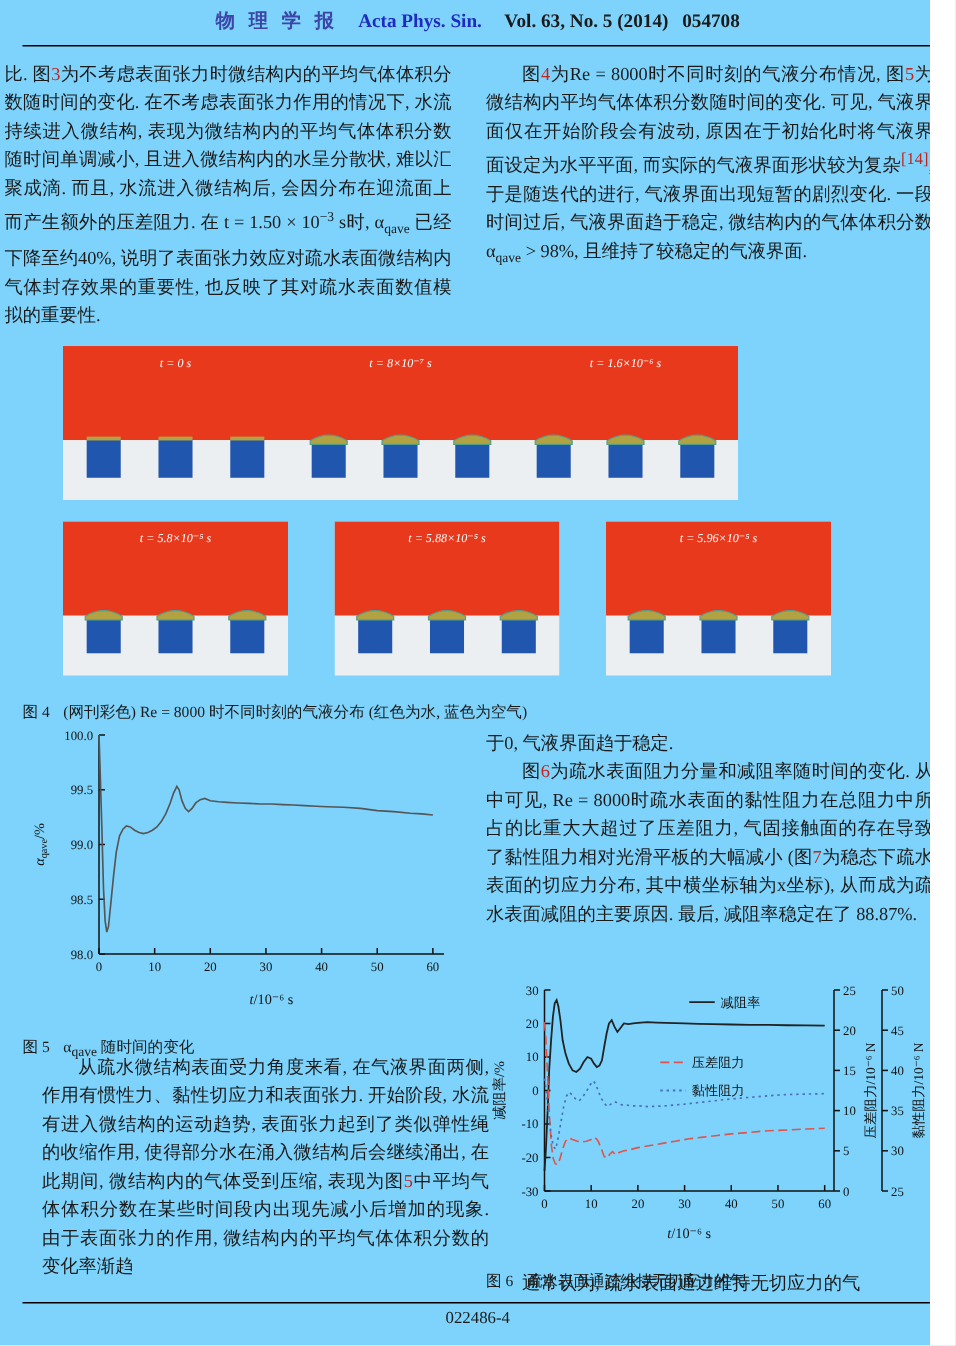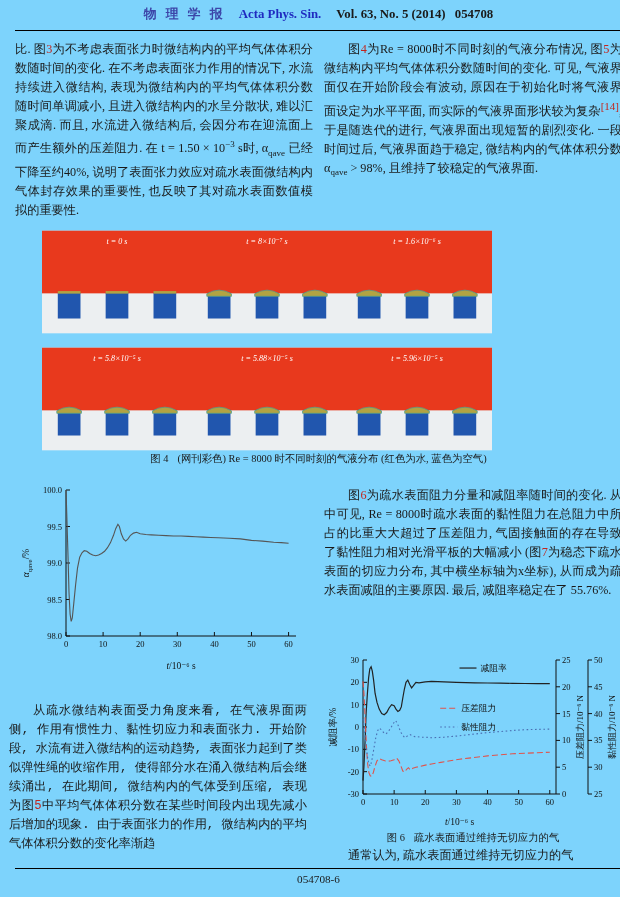--- a/index.html
+++ b/index.html
@@ -15,43 +15,43 @@
   
   .par{margin:0;text-align:justify;font-size:12.2px;line-height:19px;}
   .ind{text-indent:24px;}
   .st-red{color:#c3251d;}
   .st-i{}
   .st-sub{vertical-align:sub;font-size:9px;}
   .st-sup{vertical-align:super;font-size:9px;}
   .st-supred{vertical-align:super;font-size:11px;color:#c3251d;}
   
   .figrow{display:flex;justify-content:flex-start;padding:0 27px;}
-  .figrow + .figrow{margin-top:13px;}
-  .caption{text-align:center;font-size:10.4px;margin-top:1px;color:#1a1a1a;}
+  .figrow + .figrow{margin-top:13px;gap:31px;}
+  .caption{text-align:left;font-size:10.4px;margin-top:17px;color:#1a1a1a;}
   .cap-label{margin-right:9px;}
   .chartwrap{text-align:center;}
   svg{display:block;}
   .chartwrap svg{margin:0 auto;}
   
   .footer{left:15px;top:868px;width:607px;border-top:1.3px solid #000;text-align:center;
           font-size:11.2px;padding-top:4px;}
 </style>
 </head>
 <body>
 
 <div id="page">
 
   <div class="abs header">
     <span class="jcn" style="color: rgb(60, 69, 168);">物 理 学 报</span>
     <span class="jen" style="color: rgb(31, 43, 192);">Acta Phys. Sin.</span>
     <span class="jissue">Vol. 63, No. 5 (2014)</span>
     <span class="jno">054708</span>
   </div>
 
-  <div class="abs" style="left:15px;top:40px;width:298px;">
+  <div class="abs" style="left:3px;top:40px;width:298px;">
     <p class="par"><span>比. 图</span><span class="st-red">3</span><span>为不考虑表面张力时微结构内的平均气体体积分数随时间的变化. 在不考虑表面张力作用的情况下, 水流持续进入微结构, 表现为微结构内的平均气体体积分数随时间单调减小, 且进入微结构内的水呈分散状, 难以汇聚成滴. 而且, 水流进入微结构后, 会因分布在迎流面上而产生额外的压差阻力. 在 </span><span class="st-i">t</span><span> = 1.50 × 10</span><span class="st-sup">−3</span><span> s时, </span><span class="st-i">α</span><span class="st-sub">qave</span><span> 已经下降至约40%, 说明了表面张力效应对疏水表面微结构内气体封存效果的重要性, 也反映了其对疏水表面数值模拟的重要性.</span></p>
   </div>
 
   <div class="abs" style="left:324px;top:40px;width:298px;">
     <p class="par ind"><span>图</span><span class="st-red">4</span><span>为</span><span class="st-i">Re</span><span> = 8000时不同时刻的气液分布情况, 图</span><span class="st-red">5</span><span>为微结构内平均气体体积分数随时间的变化. 可见, 气液界面仅在开始阶段会有波动, 原因在于初始化时将气液界面设定为水平平面, 而实际的气液界面形状较为复杂</span><span class="st-supred">[14]</span><span>, 于是随迭代的进行, 气液界面出现短暂的剧烈变化. 一段时间过后, 气液界面趋于稳定, 微结构内的气体体积分数</span><span class="st-i">α</span><span class="st-sub">qave</span><span> &gt; 98%, 且维持了较稳定的气液界面.</span></p>
   </div>
 
   <div class="abs" style="left:15px;top:230px;width:607px;">
     <div class="figrow">
         <svg width="150" height="104" viewBox="0 0 152 104">
@@ -153,28 +153,32 @@
         <text x="44" y="120.5" font-size="8.5" font-family="Liberation Serif, DejaVu Serif, serif" fill="#111" text-anchor="end">98.5</text>
         <line x1="48" y1="81" x2="52" y2="81" stroke="#111" stroke-width="1"></line>
         <text x="44" y="84" font-size="8.5" font-family="Liberation Serif, DejaVu Serif, serif" fill="#111" text-anchor="end">99.0</text>
         <line x1="48" y1="44.5" x2="52" y2="44.5" stroke="#111" stroke-width="1"></line>
         <text x="44" y="47.5" font-size="8.5" font-family="Liberation Serif, DejaVu Serif, serif" fill="#111" text-anchor="end">99.5</text>
         <line x1="48" y1="8" x2="52" y2="8" stroke="#111" stroke-width="1"></line>
         <text x="44" y="11" font-size="8.5" font-family="Liberation Serif, DejaVu Serif, serif" fill="#111" text-anchor="end">100.0</text>
         <text x="11" y="81" font-size="9.5" font-family="Liberation Serif, DejaVu Serif, serif" fill="#111" text-anchor="middle" transform="rotate(-90 11 81)"><tspan font-style="italic">α</tspan><tspan dy="2.6" font-size="6.84">qave</tspan><tspan dy="-2.6">/%</tspan></text>
         <polyline points="48.0,8.0 48.7,29.9 49.9,70.0 51.0,110.2 52.1,132.1 53.2,139.4 54.3,135.8 55.8,121.1 57.6,102.9 59.5,86.1 61.7,75.2 64.0,70.8 66.2,68.6 68.8,69.3 71.7,71.5 74.7,73.0 77.7,73.7 80.6,73.0 83.6,71.5 86.6,69.3 89.5,65.7 92.5,60.6 95.5,53.3 97.7,46.7 99.9,42.3 101.4,44.5 103.3,51.8 105.5,56.9 107.7,59.1 110.0,56.9 112.5,53.3 115.5,51.1 118.5,50.3 122.2,51.8 127.8,52.5 133.3,52.9 140.7,53.3 148.2,53.6 155.6,54.0 163.0,54.0 170.4,54.4 177.8,54.7 185.3,55.1 192.7,55.5 200.1,55.8 211.2,56.2 222.4,56.9 233.5,58.4 244.6,59.1 255.7,60.2 263.2,60.6 270.6,61.3" fill="none" stroke="#555555" stroke-width="1.1"></polyline>
       </svg>
-  </div>
-
-  <div class="abs" style="left:9px;top:702px;width:298px;font-family:Liberation Mono, monospace;">
+    <div class="caption">
+      <span class="cap-label">图 5</span><span><span class="st-i">α</span><span class="st-sub">qave</span><span> 随时间的变化</span></span>
+    </div>
+  </div>
+
+  <div class="abs" style="left:28px;top:702px;width:298px;">
     <p class="par ind"><span>从疏水微结构表面受力角度来看, 在气液界面两侧, 作用有惯性力、黏性切应力和表面张力. 开始阶段, 水流有进入微结构的运动趋势, 表面张力起到了类似弹性绳的收缩作用, 使得部分水在涌入微结构后会继续涌出, 在此期间, 微结构内的气体受到压缩, 表现为图</span><span class="st-red">5</span><span>中平均气体体积分数在某些时间段内出现先减小后增加的现象. 由于表面张力的作用, 微结构内的平均气体体积分数的变化率渐趋</span></p>
   </div>
 
   <div class="abs" style="left:324px;top:486px;width:298px;">
-    <p class="par ind"><span>图</span><span class="st-red">6</span><span>为疏水表面阻力分量和减阻率随时间的变化. 从中可见, </span><span class="st-i">Re</span><span> = 8000时疏水表面的黏性阻力在总阻力中所占的比重大大超过了压差阻力, 气固接触面的存在导致了黏性阻力相对光滑平板的大幅减小 (图</span><span class="st-red">7</span><span>为稳态下疏水表面的切应力分布, 其中横坐标轴为</span><span class="st-i">x</span><span>坐标), 从而成为疏水表面减阻的主要原因. 最后, 减阻率稳定在了 55.76%.</span></p>
+    <p class="par">于0, 气液界面趋于稳定.</p>
+    <p class="par ind"><span>图</span><span class="st-red">6</span><span>为疏水表面阻力分量和减阻率随时间的变化. 从中可见, </span><span class="st-i">Re</span><span> = 8000时疏水表面的黏性阻力在总阻力中所占的比重大大超过了压差阻力, 气固接触面的存在导致了黏性阻力相对光滑平板的大幅减小 (图</span><span class="st-red">7</span><span>为稳态下疏水表面的切应力分布, 其中横坐标轴为</span><span class="st-i">x</span><span>坐标), 从而成为疏水表面减阻的主要原因. 最后, 减阻率稳定在了 88.87%.</span></p>
   </div>
 
   <div class="abs chartwrap" style="left:324px;top:652px;width:298px;">
     <svg width="297" height="178" viewBox="0 0 297 178">
         <line x1="38" y1="8" x2="38" y2="142" stroke="#111" stroke-width="1"></line>
         <line x1="38" y1="142" x2="231" y2="142" stroke="#111" stroke-width="1"></line>
         <line x1="38" y1="142" x2="38" y2="138" stroke="#111" stroke-width="1"></line>
         <text x="38" y="153" font-size="8.5" font-family="Liberation Serif, DejaVu Serif, serif" fill="#111" text-anchor="middle">0</text>
         <line x1="69.12903225806451" y1="142" x2="69.12903225806451" y2="138" stroke="#111" stroke-width="1"></line>
         <text x="69.12903225806451" y="153" font-size="8.5" font-family="Liberation Serif, DejaVu Serif, serif" fill="#111" text-anchor="middle">10</text>
@@ -245,16 +249,16 @@
     <div class="caption">
       <span class="cap-label">图 6</span><span><span>疏水表面通过维持无切应力的气</span></span>
     </div>
   </div>
 
   <div class="abs" style="left:324px;top:846px;width:298px;">
     <p class="par ind">通常认为, 疏水表面通过维持无切应力的气</p>
   </div>
 
   <div class="abs footer">
-    <span>054708-6</span>
+    <span>022486-4</span>
   </div>
 
 </div>
 
 </body></html>

